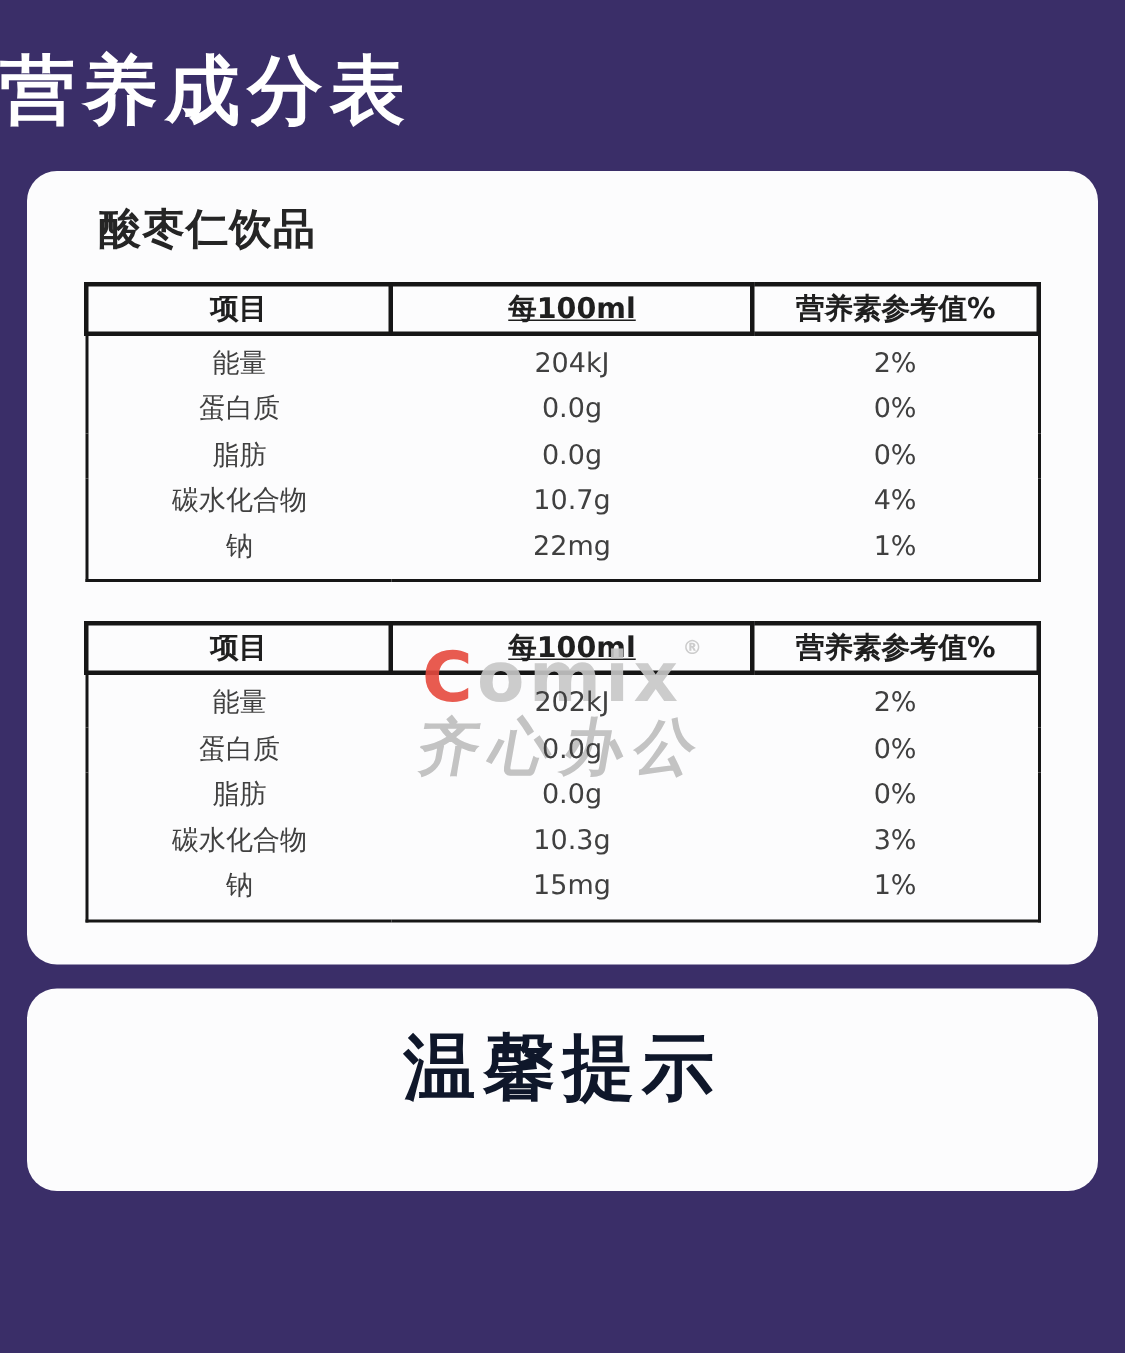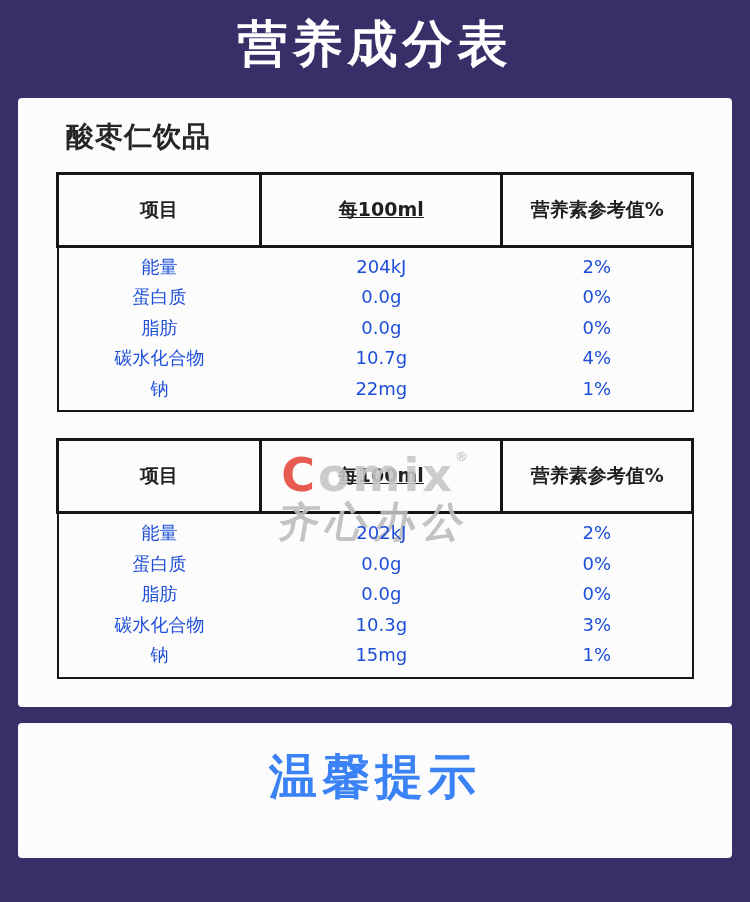--- a/index.html
+++ b/index.html
@@ -7,32 +7,32 @@
   body {
     width: 750px;
     min-height: 902px;
     margin: 0;
     background: #3a2e68;
     font-family: "DejaVu Sans", "Liberation Sans", sans-serif;
     padding-bottom: 33px;
   }
   
   .page-title {
-    padding-top: 16px;
-    text-align: center;
+    padding-top: 32px;
+    text-align: left;
     font-size: 50px;
     line-height: 1.15;
     font-weight: 800;
     letter-spacing: 5px;
     color: #ffffff;
   }
   
   .card {
     background: #fcfcfd;
-    border-radius: 4px;
+    border-radius: 20px;
     margin: 0 18px;
   }
   .card-nutrition {
     margin-top: 24px;
     padding: 20px 38px 28px 38px;
   }
   .product-heading {
     font-size: 28px;
     font-weight: 800;
     color: #252525;
@@ -46,30 +46,30 @@
     width: 100%;
     border-collapse: collapse;
     border: 2px solid #161616;
     table-layout: fixed;
   }
   table.nutrition th {
     border: 3px solid #161616;
     font-size: 19px;
     font-weight: 700;
     color: #1f1f1f;
-    padding: 22px 4px;
+    padding: 2px 4px;
     text-align: center;
     background: #fcfcfd;
   }
   table.nutrition th.col-item { width: 32%; }
   table.nutrition th.col-per  { width: 38%; text-decoration: underline; }
   table.nutrition th.col-nrv  { width: 30%; }
   table.nutrition td {
     font-size: 18px;
-    color: #1d4ed8;
+    color: #404040;
     text-align: center;
     padding: 4px 2px;
     line-height: 1.25;
     position: relative;
     z-index: 1;
   }
   table.nutrition tbody tr:first-child td { padding-top: 8px; }
   table.nutrition tbody tr:last-child td  { padding-bottom: 10px; }
   
   .watermark {
@@ -110,21 +110,21 @@
   .card-tips {
     margin-top: 16px;
     padding: 26px 36px 36px 36px;
   }
   .tips-heading {
     text-align: center;
     font-size: 48px;
     line-height: 1.15;
     font-weight: 800;
     letter-spacing: 5px;
-    color: #3b82f6;
+    color: #0f172a;
     margin-bottom: 18px;
   }
   .tips-body {
     font-size: 24px;
     line-height: 1.5;
     color: #333333;
     text-align: justify;
     text-align-last: center;
     letter-spacing: 0.5px;
   }

